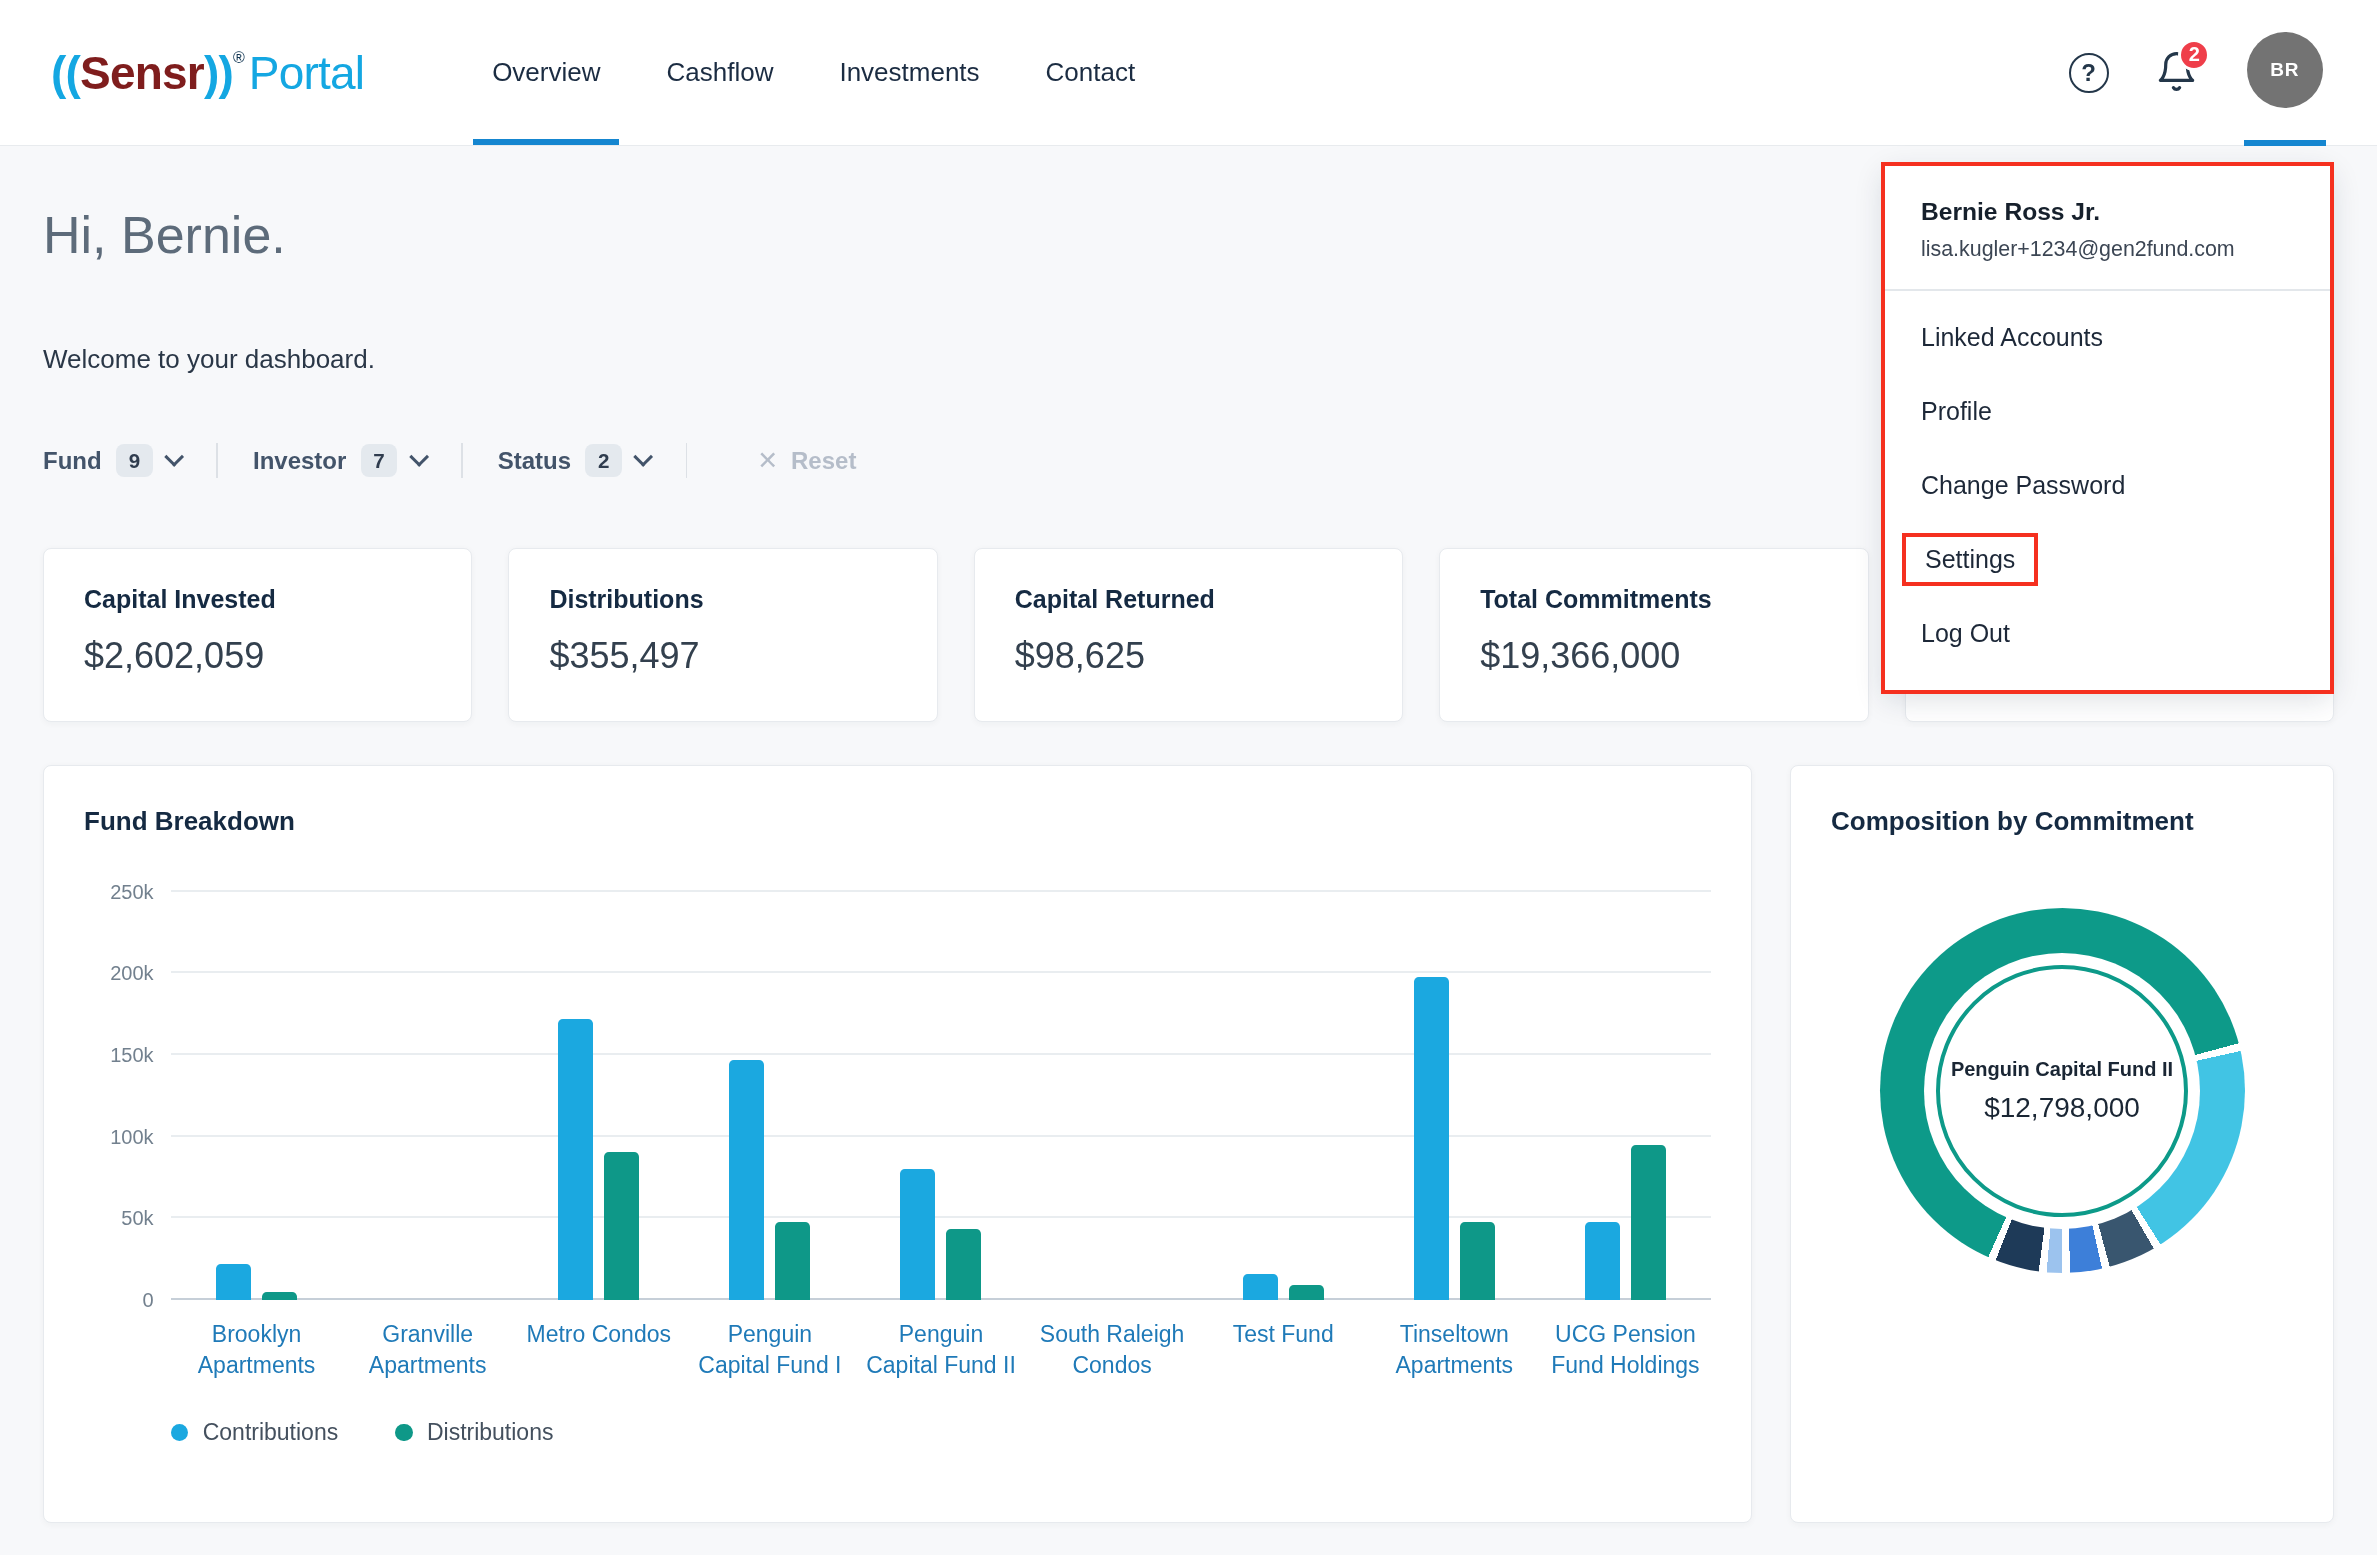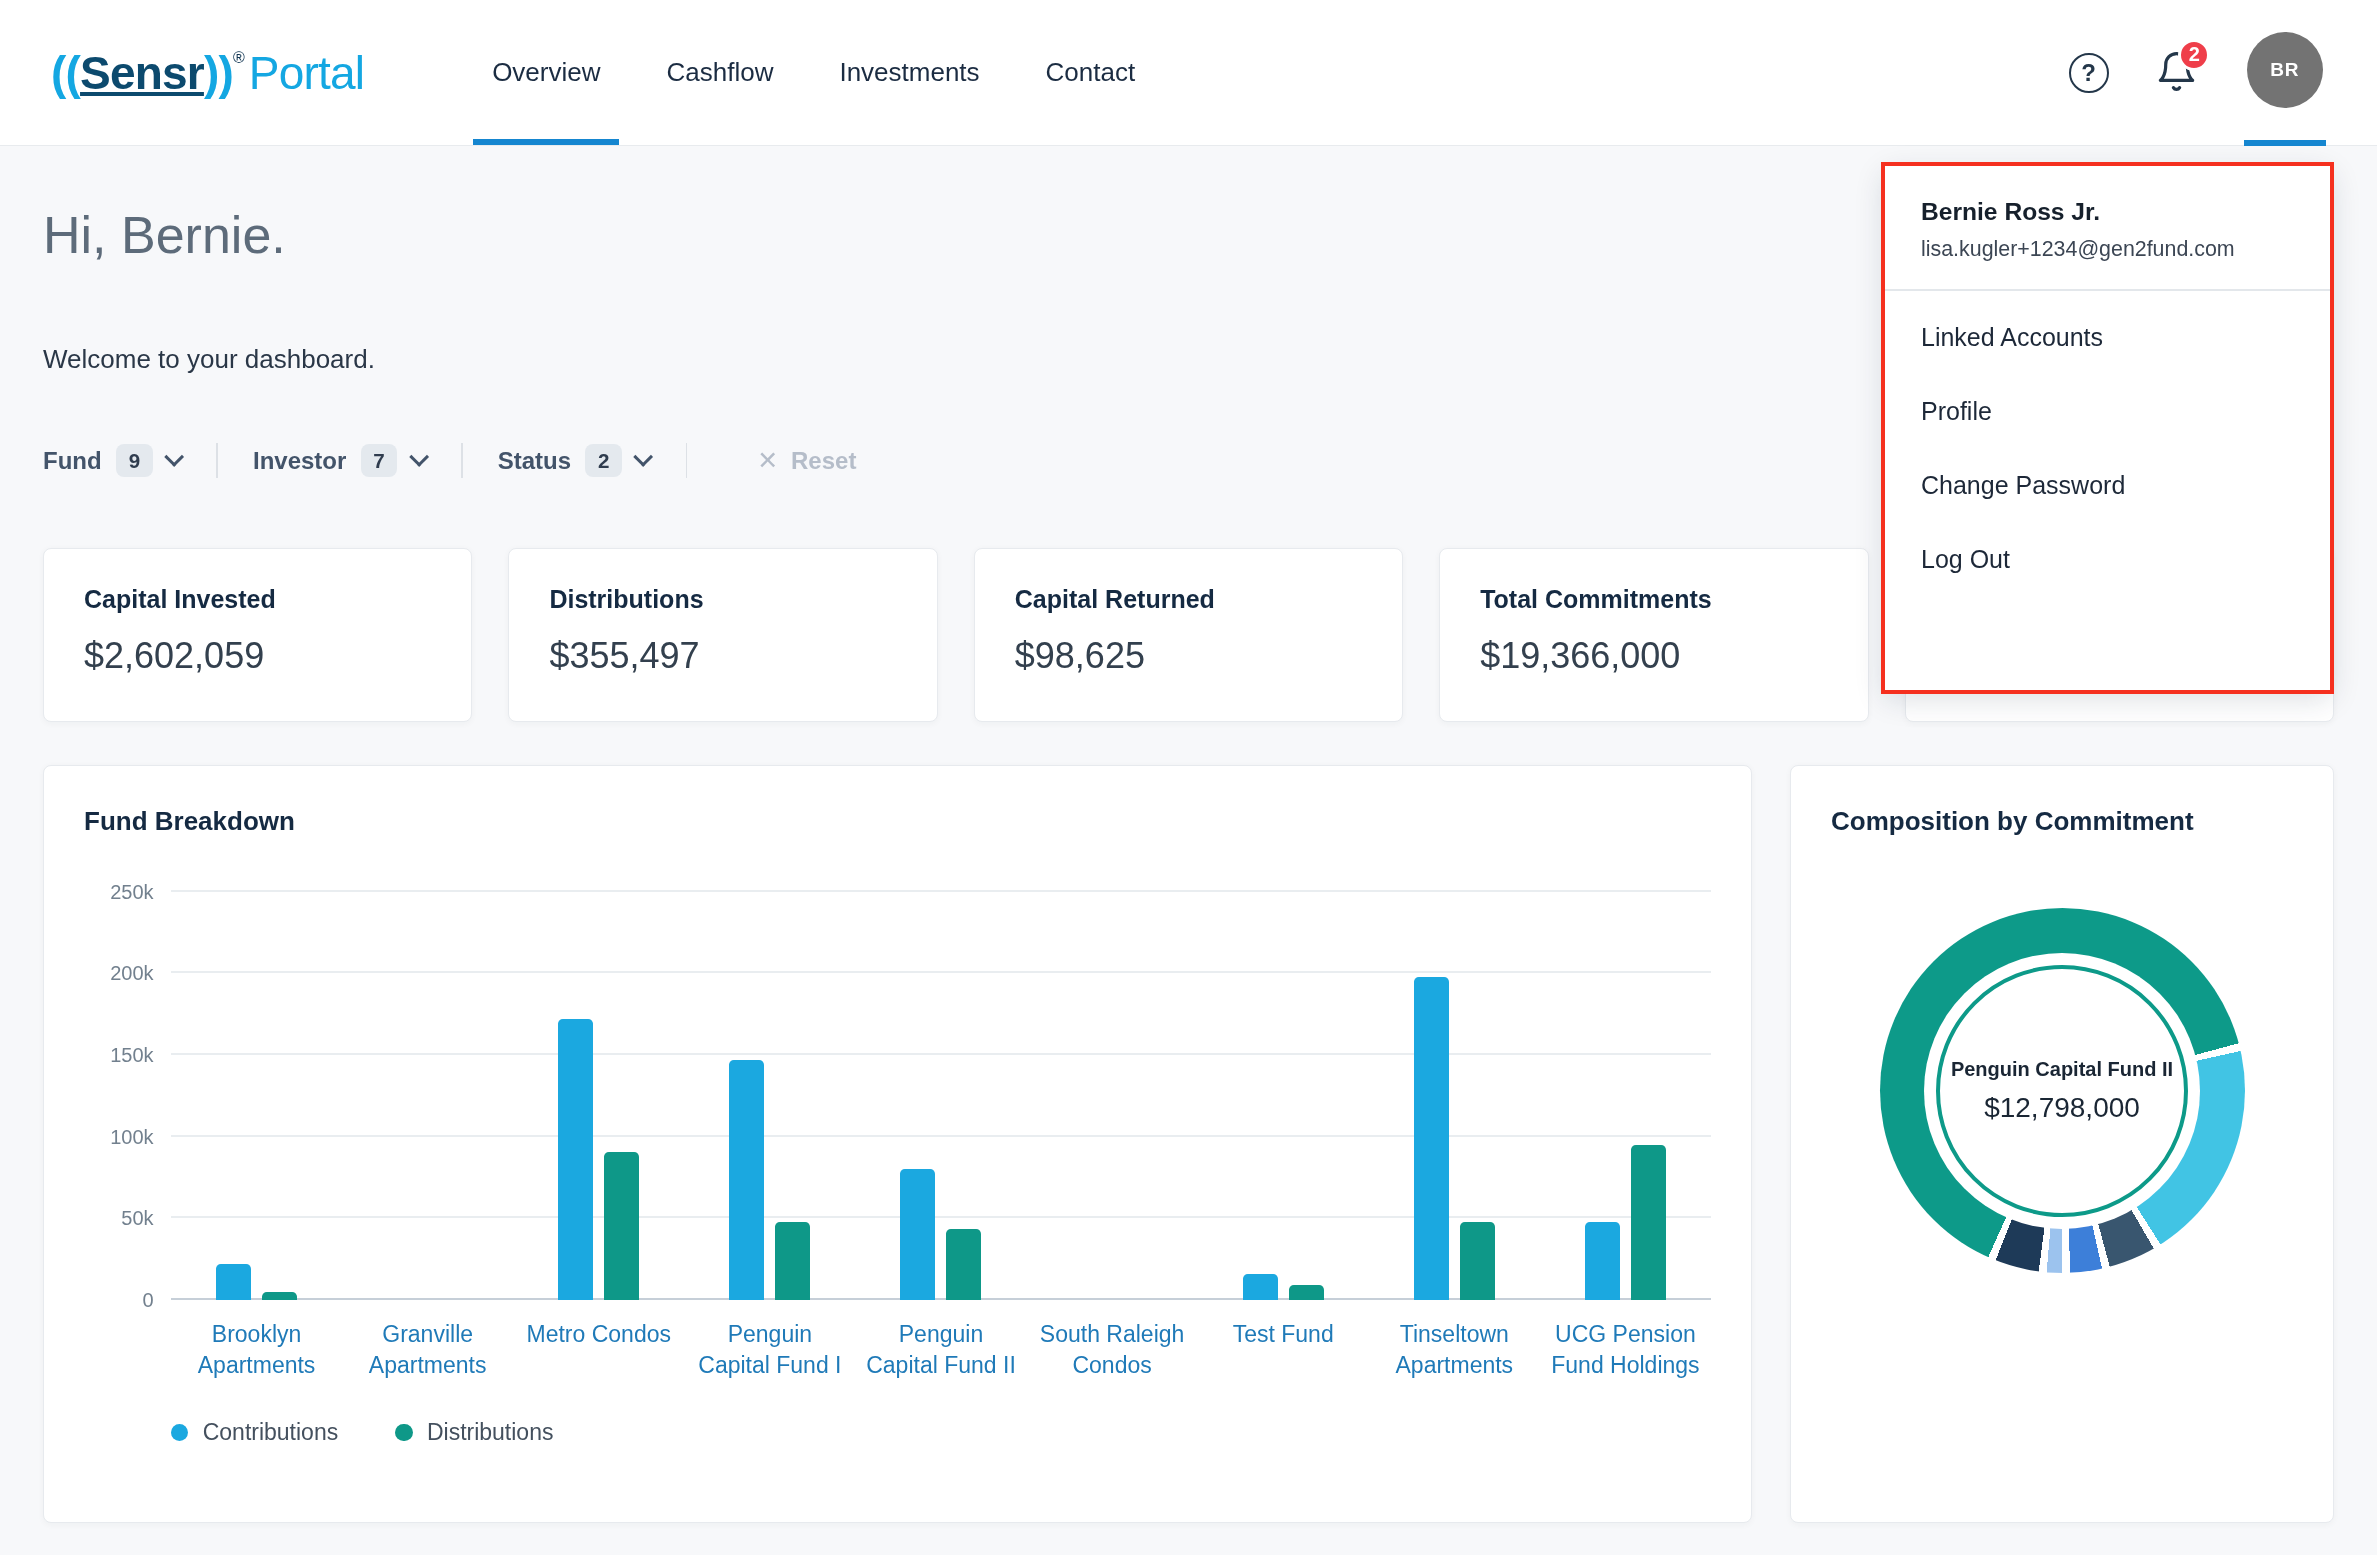--- a/index.html
+++ b/index.html
@@ -12,21 +12,21 @@
     position:relative;
   }
 
   
   .header {
     height:146px; background:#ffffff; border-bottom:1.6px solid #e8ebee;
     display:flex; align-items:stretch; padding:0 51px; position:relative; z-index:10;
   }
   .logo { display:flex; align-items:center; font-size:46px; letter-spacing:-0.8px; cursor:pointer; }
   .logo .paren { color:#14a7e2; font-weight:700; }
-  .logo .brand { color:#0c4a6e; font-weight:700;text-decoration:underline; }
+  .logo .brand { color:#7f1d1d; font-weight:700; }
   .logo .suffix { color:#14a7e2; font-weight:400; margin-left:4.8px; }
   .logo .reg { color:#0f3350; font-size:16px; vertical-align:top; position:relative; top:-14.3px; }
 
   .nav { display:flex; margin-left:95px; }
   .nav-item {
     display:flex; align-items:center; padding:10px 33px; font-size:26px; color:#1b2c42;
     cursor:pointer; position:relative;
   }
   .nav-item.active::after {
     content:""; position:absolute; left:14.3px; right:14.3px; bottom:0; height:6.3px; background:#1586d0;
@@ -325,15 +325,20 @@
   </div>
 </div>
 
 <div class="dropdown">
   <div class="dd-name">Bernie Ross Jr.</div>
   <div class="dd-email">lisa.kugler+1234@gen2fund.com</div>
   <div class="dd-divider"></div>
   <div class="dd-item">Linked Accounts</div>
   <div class="dd-item">Profile</div>
   <div class="dd-item">Change Password</div>
+  <div class="dd-item">
+    <span class="settings-annotation">
+      <span>Settings</span>
+    </span>
+  </div>
   <div class="dd-item">Log Out</div>
 </div>
 
 
 </body></html>

